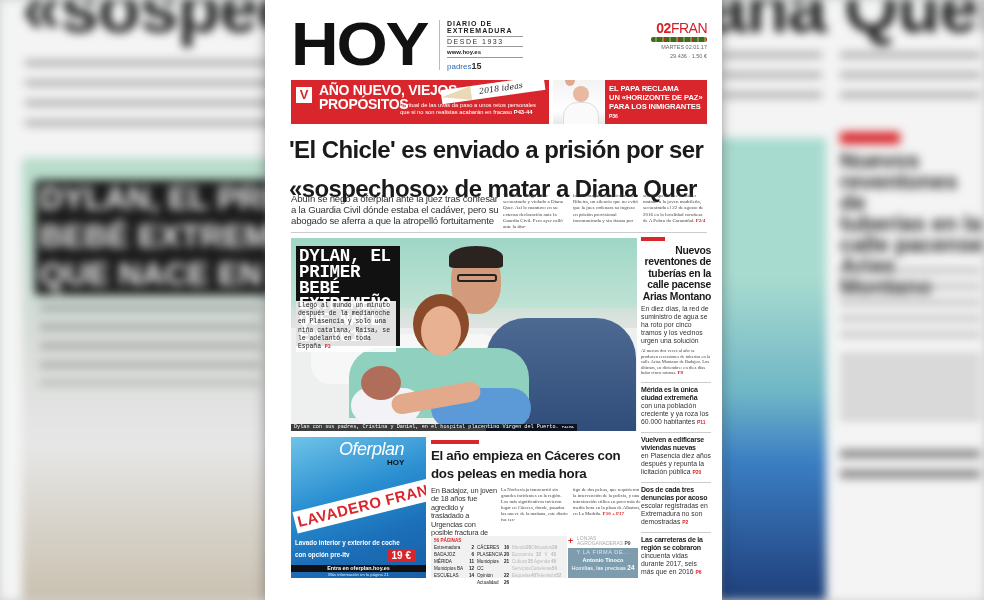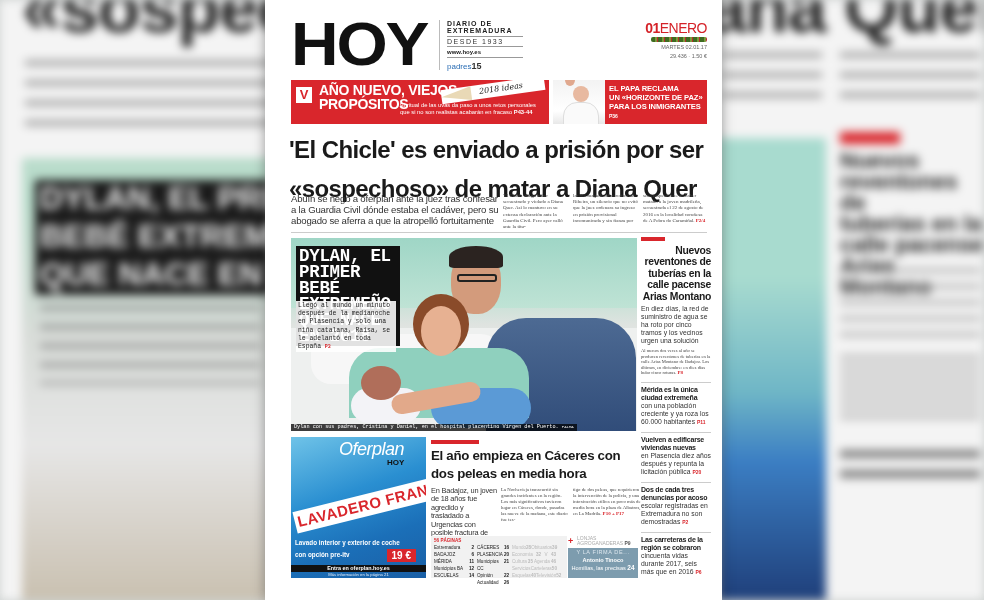--- a/index.html
+++ b/index.html
@@ -182,21 +182,21 @@
       <div class="mi-line1">DIARIO DE</div>
       <div class="mi-line1">EXTREMADURA</div>
       <div class="mi-since">DESDE 1933</div>
       <div class="mi-web">www.hoy.es</div>
       <div class="mi-vocento">
         <span>padres</span><b>15</b>
       </div>
     </div>
     <div class="date-block">
       <div class="date-day">
-        <span>01</span><span class="date-month">ENERO</span>
+        <span>02</span><span class="date-month">FRAN</span>
       </div>
       <span class="date-garland"></span>
       <div class="date-meta">MARTES 02.01.17</div>
       <div class="date-meta">29.436 · 1.50 €</div>
     </div>
   </div>
 
   <div class="promo-strip">
     <div class="promo-left">
       <div class="promo-v">V</div>

